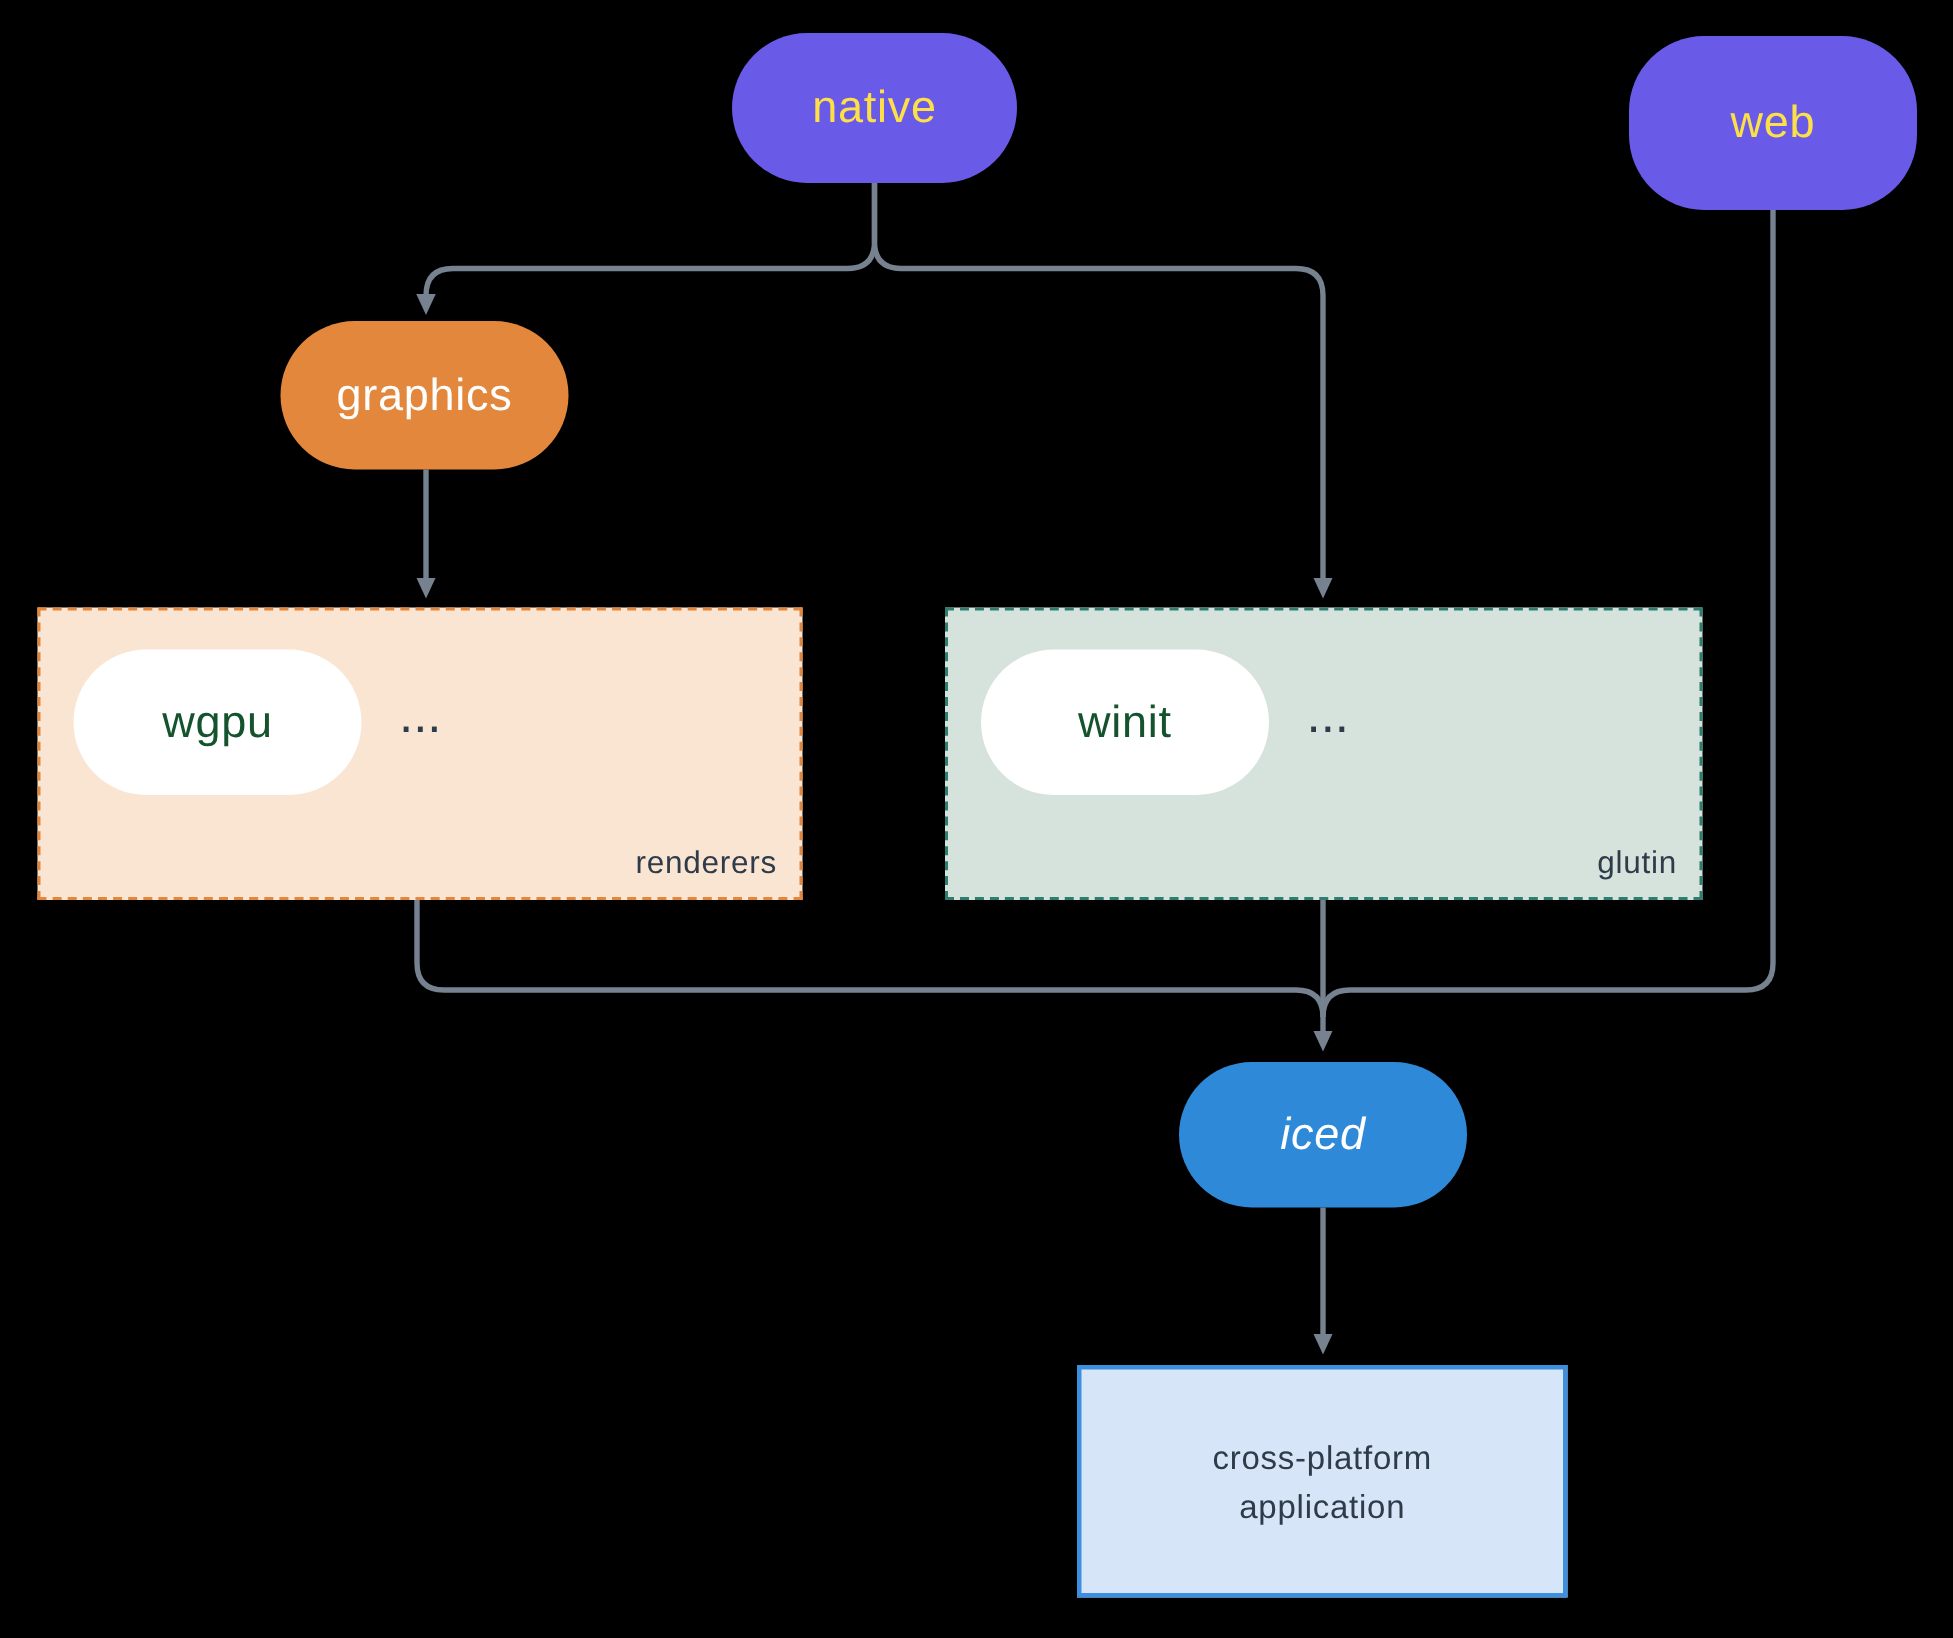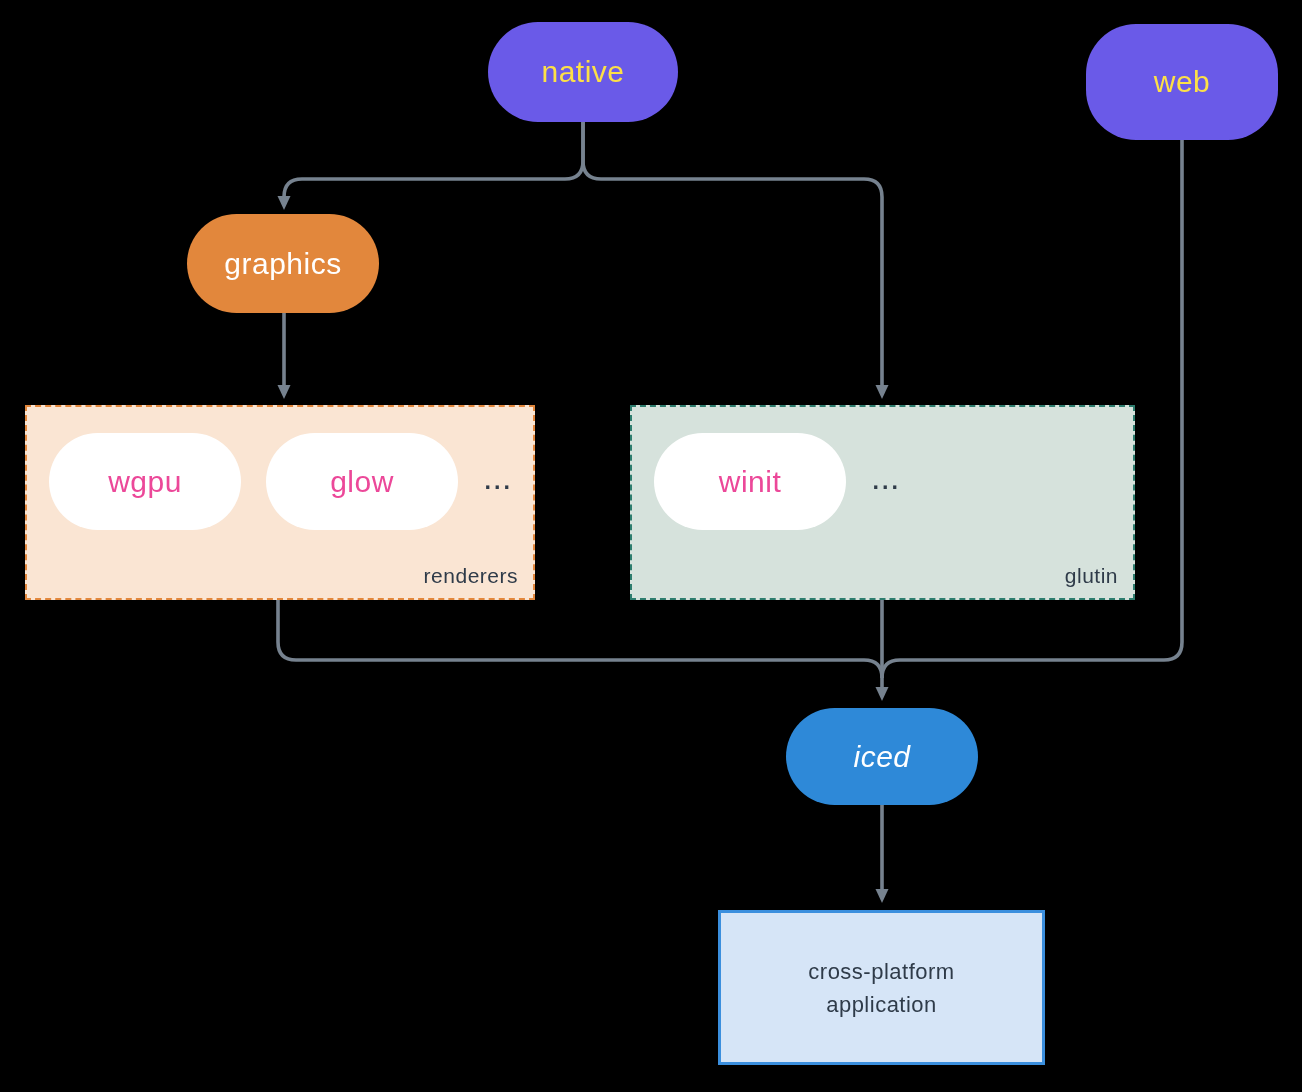--- a/index.html
+++ b/index.html
@@ -59,21 +59,21 @@
   .pill-row {
     display: flex;
     align-items: center;
     gap: 25px;
     padding: 26px 0 0 22px;
   }
   .inner-pill {
     width: 192px;
     height: 97px;
     background: #FFFFFF;
-    color: #ec4899;
+    color: #14532d;
     border-radius: 49px;
     display: flex;
     align-items: center;
     justify-content: center;
     font-size: 30px;
     letter-spacing: 0.5px;
     flex: 0 0 auto;
   }
   .more {
     color: #2F3B49;
@@ -140,23 +140,20 @@
 
   <div class="pill orange node-graphics">
     <span>graphics</span>
   </div>
 
   <div class="group renderers">
     <div class="pill-row">
       <div class="inner-pill">
         <span>wgpu</span>
       </div>
-      <div class="inner-pill">
-        <span>glow</span>
-      </div>
       <span class="more">...</span>
     </div>
     <div class="group-label">renderers</div>
   </div>
 
   <div class="group shells">
     <div class="pill-row">
       <div class="inner-pill">
         <span>winit</span>
       </div>

